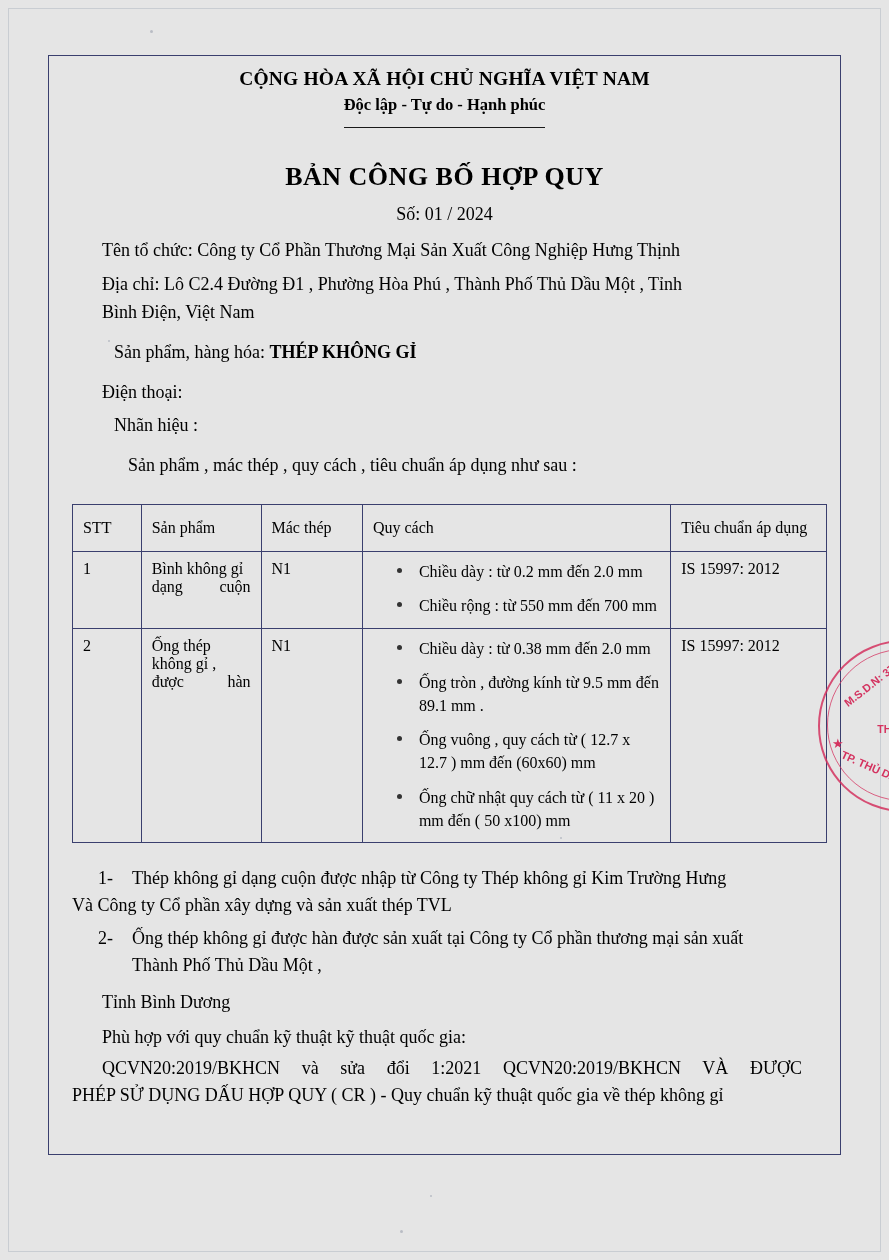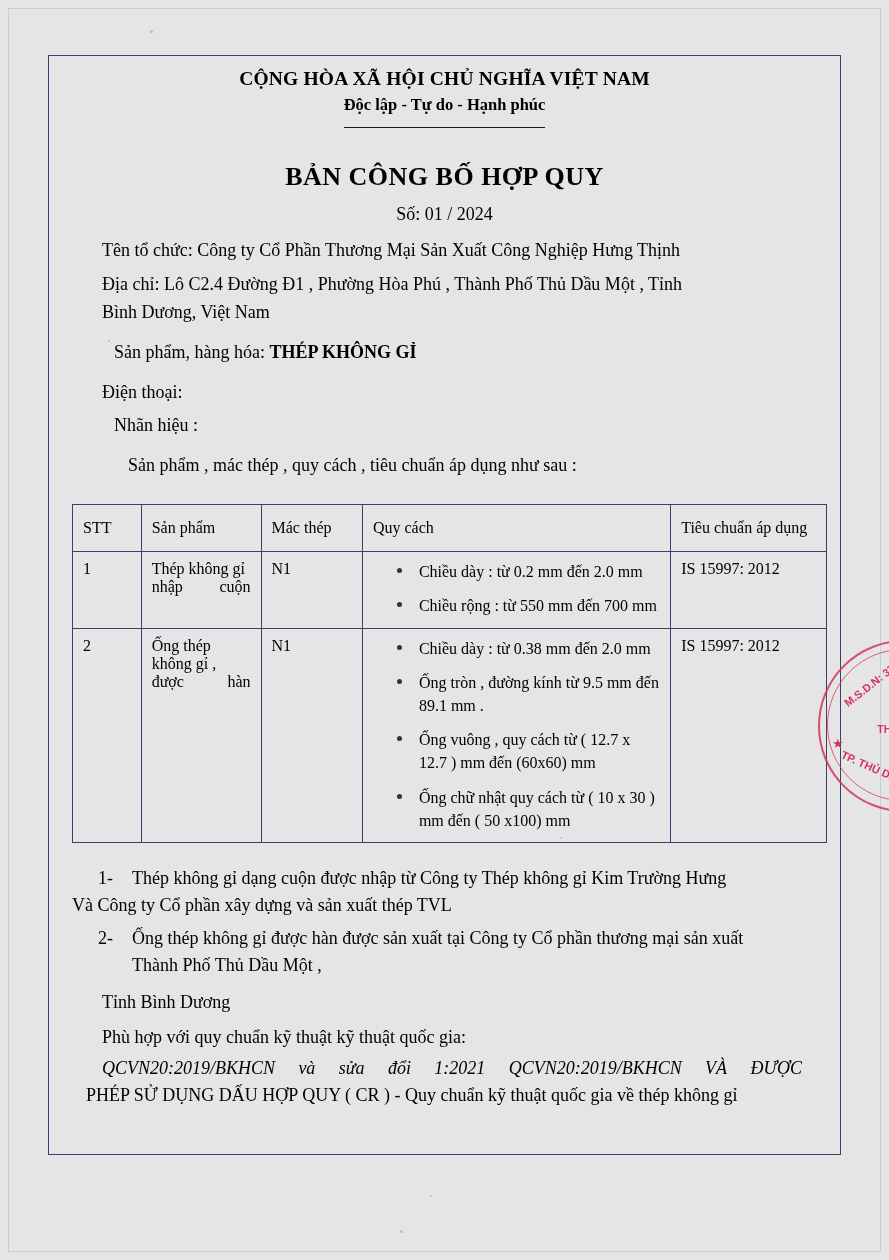--- a/index.html
+++ b/index.html
@@ -247,21 +247,21 @@
     <div class="center doc-number">Số: 01 / 2024</div>
 
     <div class="para indent-1">
       <span>Tên tổ chức:</span>
       <span>Công ty Cổ Phần Thương Mại Sản Xuất Công Nghiệp Hưng Thịnh</span>
     </div>
 
     <div class="para indent-1" style="margin-top:6px;">
       <span>Địa chỉ:</span>
       <span>Lô C2.4 Đường Đ1 , Phường Hòa Phú , Thành Phố Thủ Dầu Một , Tỉnh</span>
-      <div>Bình Dương, Việt Nam</div>
+      <div>Bình Điện, Việt Nam</div>
     </div>
 
     <div class="para indent-2">
       <span>Sản phẩm, hàng hóa:</span>
       <span class="bold">THÉP KHÔNG GỈ</span>
     </div>
 
     <div class="para indent-1">Điện thoại:</div>
 
     <div class="para indent-2" style="margin-top:6px;">Nhãn hiệu :</div>
@@ -274,40 +274,40 @@
           <th class="col-stt">STT</th>
           <th class="col-sp">Sản phẩm</th>
           <th class="col-mac">Mác thép</th>
           <th class="col-qc">Quy cách</th>
           <th class="col-tc">Tiêu chuẩn áp dụng</th>
         </tr>
       </thead>
       <tbody>
         <tr>
           <td class="c">1</td>
-          <td class="justify-spread">Thép không gỉ nhập cuộn</td>
+          <td class="justify-spread">Bình không gỉ dạng cuộn</td>
           <td class="c">N1</td>
           <td>
             <ul class="qc">
               <li>Chiều dày : từ 0.2 mm đến 2.0 mm</li>
               <li>Chiều rộng : từ 550 mm đến 700 mm</li>
             </ul>
           </td>
           <td>IS 15997: 2012</td>
         </tr>
         <tr>
           <td class="c">2</td>
           <td class="justify-spread">Ống thép không gỉ , được hàn</td>
           <td class="c">N1</td>
           <td>
             <ul class="qc">
               <li>Chiều dày : từ 0.38 mm đến 2.0 mm</li>
               <li>Ống tròn , đường kính từ 9.5 mm đến 89.1 mm .</li>
               <li>Ống vuông , quy cách từ ( 12.7 x 12.7 ) mm đến (60x60) mm</li>
-              <li>Ống chữ nhật quy cách từ ( 10 x 30 ) mm đến ( 50 x100) mm</li>
+              <li>Ống chữ nhật quy cách từ ( 11 x 20 ) mm đến ( 50 x100) mm</li>
             </ul>
           </td>
           <td>IS 15997: 2012</td>
         </tr>
       </tbody>
     </table>
 
     <div class="notes">
       <div class="note-item">
         <div class="note-num">1-</div>
@@ -318,22 +318,22 @@
       <div class="note-item" style="margin-top:6px;">
         <div class="note-num">2-</div>
         <div class="note-text">Ống thép không gỉ được hàn được sản xuất tại Công ty Cổ phần thương mại sản xuất</div>
       </div>
       <div class="note-cont">Thành Phố Thủ Dầu Một ,</div>
     </div>
 
     <div class="tail">
       <div class="l1">Tỉnh Bình Dương</div>
       <div class="l2" style="margin-top:8px;">Phù hợp với quy chuẩn kỹ thuật kỹ thuật quốc gia:</div>
-      <div class="blockjust" style="margin-top:4px;font-style:italic;">QCVN20:2019/BKHCN và sửa đổi 1:2021  QCVN20:2019/BKHCN VÀ ĐƯỢC</div>
-      <div style="margin-left:14px;">PHÉP SỬ DỤNG DẤU HỢP QUY ( CR ) -  Quy chuẩn kỹ thuật quốc gia về thép không gỉ</div>
+      <div class="blockjust" style="margin-top:4px;">QCVN20:2019/BKHCN và sửa đổi 1:2021  QCVN20:2019/BKHCN VÀ ĐƯỢC</div>
+      <div style="margin-left:0px;">PHÉP SỬ DỤNG DẤU HỢP QUY ( CR ) -  Quy chuẩn kỹ thuật quốc gia về thép không gỉ</div>
     </div>
   </div>
 
   <div class="stamp">
     <div class="ring"></div>
     <div class="ring2"></div>
     <div class="stamp-text stamp-arc-top">M.S.D.N: 3702266</div>
     <div class="stamp-text stamp-arc-bottom">TP. THỦ DẦU MỘ</div>
     <div class="stamp-star">★</div>
     <div class="stamp-center">

